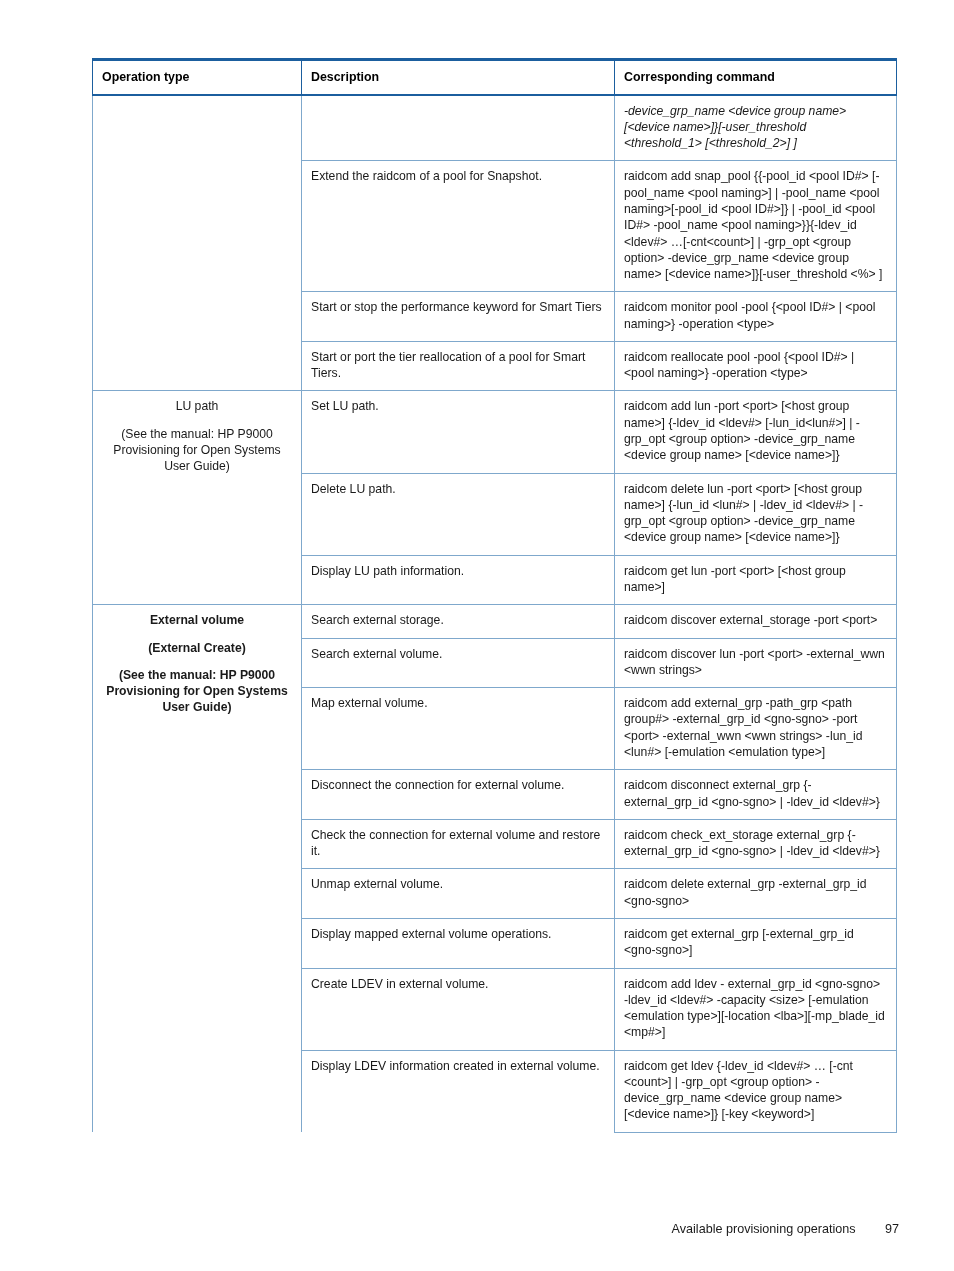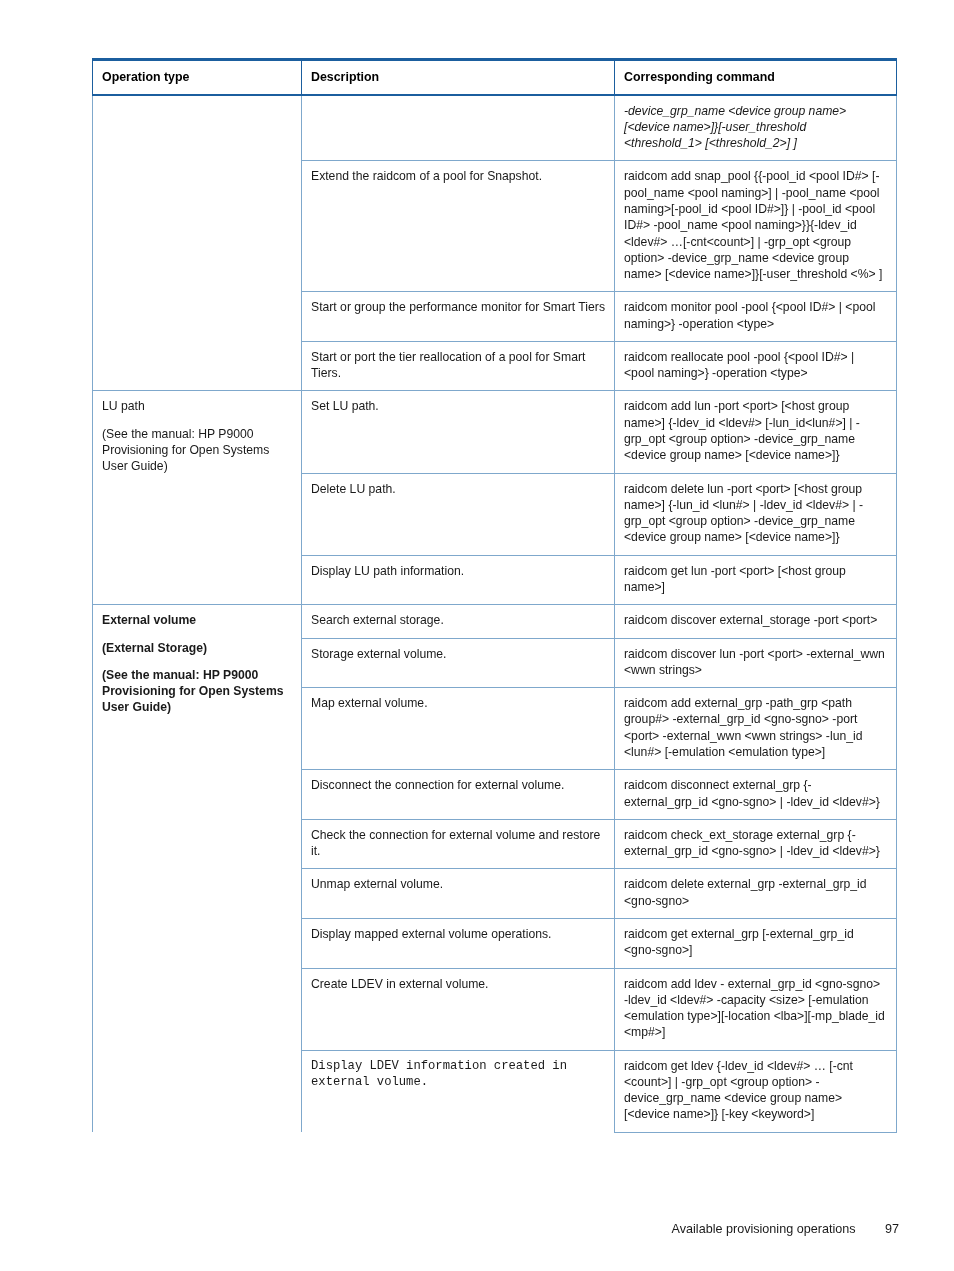--- a/index.html
+++ b/index.html
@@ -68,30 +68,30 @@
 
   
   .op-table tbody tr:first-child td {
     border-top: none;
     font-style: italic;
   }
 
   
   td.cat {
     border-bottom: 1px solid #7fa8cc;
+    text-align: center;
   }
   td.cat-open {
     border-bottom: none;
     font-weight: bold;
   }
 
   
   td.no-bottom {
     border-bottom: none;
-    font-family: Liberation Mono, monospace;
   }
 
   .cat-line {
     display: block;
   }
   .cat-gap {
     margin-top: 11px;
   }
 
   .cmd {
@@ -147,21 +147,21 @@
       <tr>
         <td class="cat" rowspan="4"></td>
         <td class="desc"></td>
         <td class="cmd">-device_grp_name &lt;device group name&gt; [&lt;device name&gt;]}[-user_threshold &lt;threshold_1&gt; [&lt;threshold_2&gt;] ]</td>
       </tr>
       <tr>
         <td class="desc">Extend the raidcom of a pool for Snapshot.</td>
         <td class="cmd">raidcom add snap_pool {{-pool_id &lt;pool ID#&gt; [-pool_name &lt;pool naming&gt;] | -pool_name &lt;pool naming&gt;[-pool_id &lt;pool ID#&gt;]} | -pool_id &lt;pool ID#&gt; -pool_name &lt;pool naming&gt;}}{-ldev_id &lt;ldev#&gt; …[-cnt&lt;count&gt;] | -grp_opt &lt;group option&gt; -device_grp_name &lt;device group name&gt; [&lt;device name&gt;]}[-user_threshold &lt;%&gt; ]</td>
       </tr>
       <tr>
-        <td class="desc">Start or group the performance monitor for Smart Tiers</td>
+        <td class="desc">Start or stop the performance keyword for Smart Tiers</td>
         <td class="cmd">raidcom monitor pool -pool {&lt;pool ID#&gt; | &lt;pool naming&gt;} -operation &lt;type&gt;</td>
       </tr>
       <tr>
         <td class="desc">Start or port the tier reallocation of a pool for Smart Tiers.</td>
         <td class="cmd">raidcom reallocate pool -pool {&lt;pool ID#&gt; | &lt;pool naming&gt;} -operation &lt;type&gt;</td>
       </tr>
 
       <tr>
         <td class="cat" rowspan="3">
           <span class="cat-line">LU path</span>
@@ -175,28 +175,28 @@
         <td class="cmd">raidcom delete lun -port &lt;port&gt; [&lt;host group name&gt;] {-lun_id &lt;lun#&gt; | -ldev_id &lt;ldev#&gt; | -grp_opt &lt;group option&gt; -device_grp_name &lt;device group name&gt; [&lt;device name&gt;]}</td>
       </tr>
       <tr>
         <td class="desc">Display LU path information.</td>
         <td class="cmd">raidcom get lun -port &lt;port&gt; [&lt;host group name&gt;]</td>
       </tr>
 
       <tr>
         <td class="cat cat-open" rowspan="9">
           <span class="cat-line">External volume</span>
-          <span class="cat-line cat-gap">(External Storage)</span>
+          <span class="cat-line cat-gap">(External Create)</span>
           <span class="cat-line cat-gap">(See the manual: HP P9000 Provisioning for Open Systems User Guide)</span>
         </td>
         <td class="desc">Search external storage.</td>
         <td class="cmd">raidcom discover external_storage -port &lt;port&gt;</td>
       </tr>
       <tr>
-        <td class="desc">Storage external volume.</td>
+        <td class="desc">Search external volume.</td>
         <td class="cmd">raidcom discover lun -port &lt;port&gt; -external_wwn &lt;wwn strings&gt;</td>
       </tr>
       <tr>
         <td class="desc">Map external volume.</td>
         <td class="cmd">raidcom add external_grp -path_grp &lt;path group#&gt; -external_grp_id &lt;gno-sgno&gt; -port &lt;port&gt; -external_wwn &lt;wwn strings&gt; -lun_id &lt;lun#&gt; [-emulation &lt;emulation type&gt;]</td>
       </tr>
       <tr>
         <td class="desc">Disconnect the connection for external volume.</td>
         <td class="cmd">raidcom disconnect external_grp {-external_grp_id &lt;gno-sgno&gt; | -ldev_id &lt;ldev#&gt;}</td>
       </tr>

